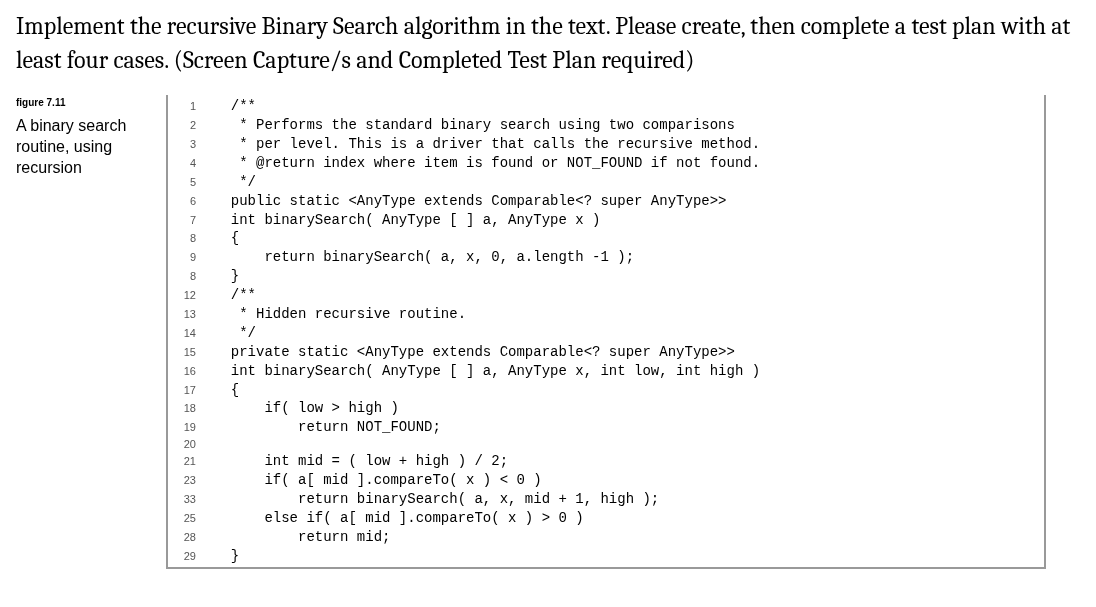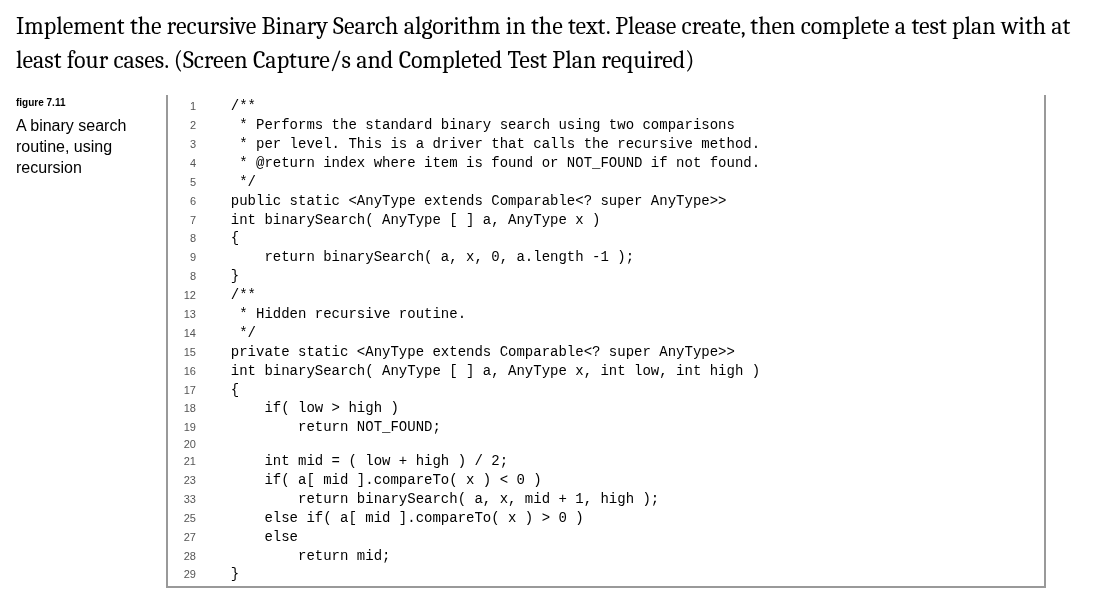--- a/index.html
+++ b/index.html
@@ -101,17 +101,16 @@
     <div class="code-line"><span class="ln">15</span><span class="code-txt">  private static &lt;AnyType extends Comparable&lt;? super AnyType&gt;&gt;</span></div>
     <div class="code-line"><span class="ln">16</span><span class="code-txt">  int binarySearch( AnyType [ ] a, AnyType x, int low, int high )</span></div>
     <div class="code-line"><span class="ln">17</span><span class="code-txt">  {</span></div>
     <div class="code-line"><span class="ln">18</span><span class="code-txt">      if( low &gt; high )</span></div>
     <div class="code-line"><span class="ln">19</span><span class="code-txt">          return NOT_FOUND;</span></div>
     <div class="code-line"><span class="ln">20</span><span class="code-txt"></span></div>
     <div class="code-line"><span class="ln">21</span><span class="code-txt">      int mid = ( low + high ) / 2;</span></div>
     <div class="code-line"><span class="ln">23</span><span class="code-txt">      if( a[ mid ].compareTo( x ) &lt; 0 )</span></div>
     <div class="code-line"><span class="ln">33</span><span class="code-txt">          return binarySearch( a, x, mid + 1, high );</span></div>
     <div class="code-line"><span class="ln">25</span><span class="code-txt">      else if( a[ mid ].compareTo( x ) &gt; 0 )</span></div>
-    <div class="code-line"><span class="ln">27</span><span class="code-txt">      else</span></div>
     <div class="code-line"><span class="ln">28</span><span class="code-txt">          return mid;</span></div>
     <div class="code-line"><span class="ln">29</span><span class="code-txt">  }</span></div>
   </div>
 </div>
 
 </body></html>

